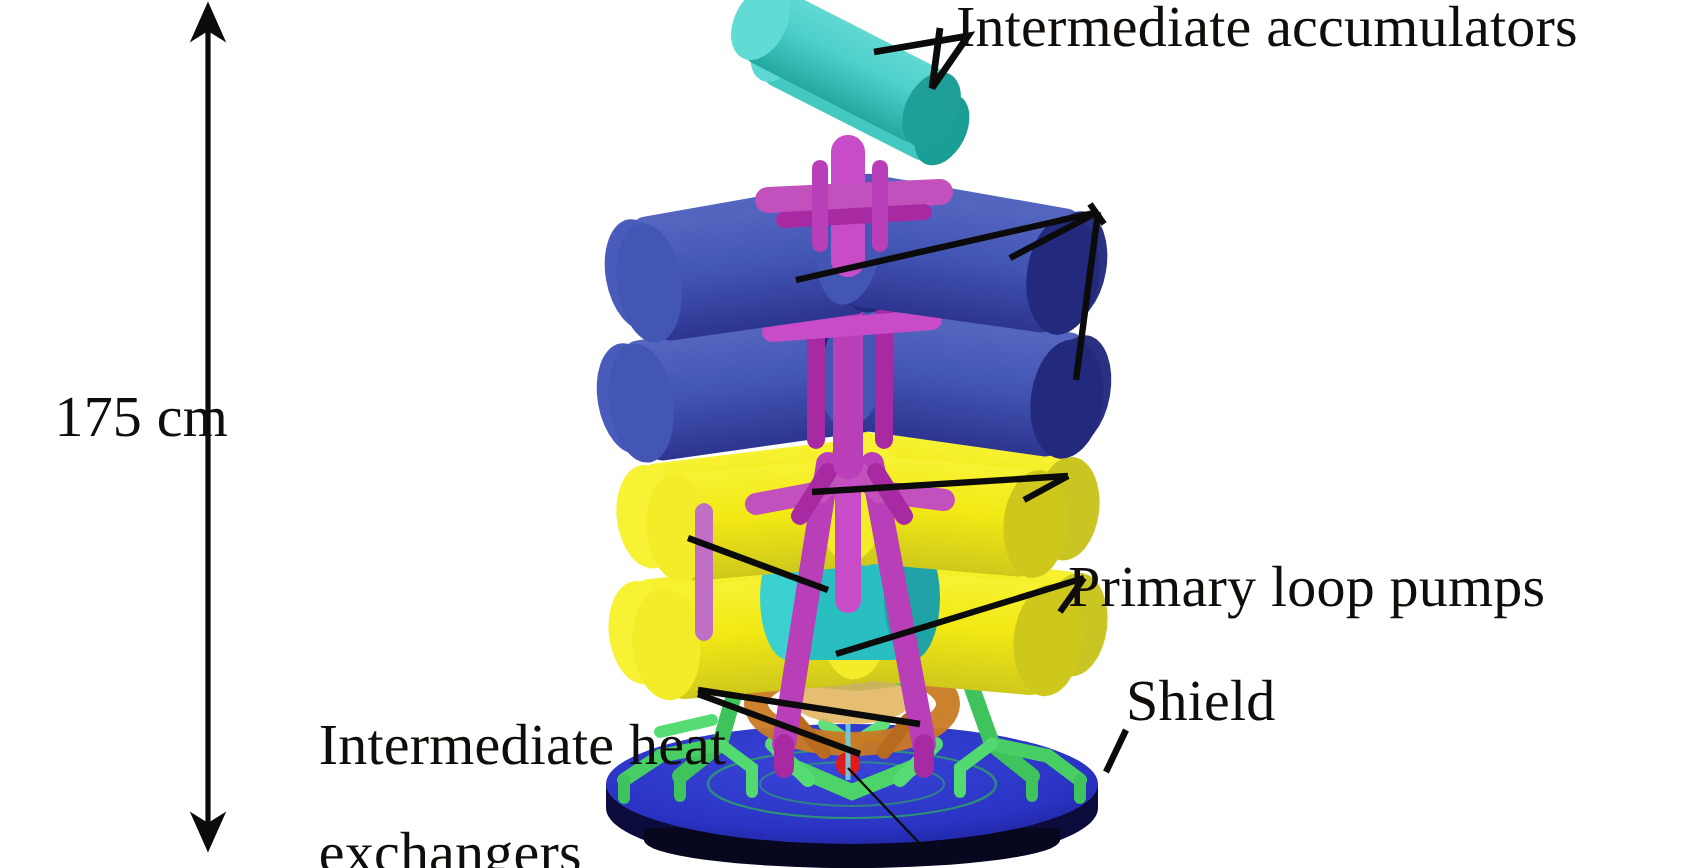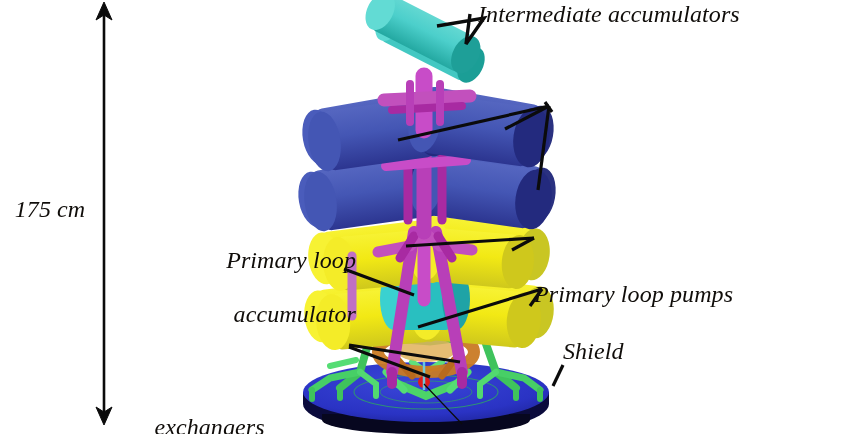--- a/index.html
+++ b/index.html
@@ -9,28 +9,27 @@
     font-family:"Liberation Serif","DejaVu Serif",serif;
     color:#000;
     overflow:hidden;
     position:relative;
   }
   #stage{position:absolute;left:0;top:0;width:850px;height:434px;}
   #art{position:absolute;left:0;top:0;width:850px;height:434px;}
   .lbl{
     position:absolute;
     font-family:"Liberation Serif","DejaVu Serif",serif;
-    font-size:24px;
+    font-size:29px;
     line-height:27px;
     color:#100d0a;
     white-space:pre;
     letter-spacing:0.1px;
-    font-style:italic;
   }
-  #l-dim{left:0px;top:196px;width:96px;text-align:center;padding-left:2px;}
+  #l-dim{left:0px;top:196px;width:96px;text-align:right;padding-left:18px;}
   #l-interacc{left:478px;top:1px;}
   #l-stirling{left:552px;top:84px;}
   #l-primacc{left:184px;top:220px;width:172px;text-align:right;}
   #l-interpumps{left:536px;top:229px;}
   #l-primpumps{left:534px;top:281px;}
   #l-ihx{left:130px;top:333px;width:228px;text-align:left;}
   #l-shield{left:563px;top:338px;}
 </style>
 </head>
 <body>
@@ -303,28 +302,24 @@
 
       <path d="M 424 384 L 462 424" stroke-width="1.2"></path>
     </g>
   </svg>
 
   <div class="lbl" id="l-dim">175 cm</div>
 
   <div class="lbl" id="l-interacc">Intermediate accumulators</div>
 
 
-  <div class="lbl" id="l-primacc">
-    <span>Primary loop</span><br>
-    <span>accumulator</span>
-  </div>
 
 
   <div class="lbl" id="l-primpumps">Primary loop pumps</div>
 
   <div class="lbl" id="l-ihx">
-    <br>
+    <span>Intermediate heat</span><br>
     <span>exchangers</span>
   </div>
 
   <div class="lbl" id="l-shield">Shield</div>
 
 </div>
 
 </body></html>

